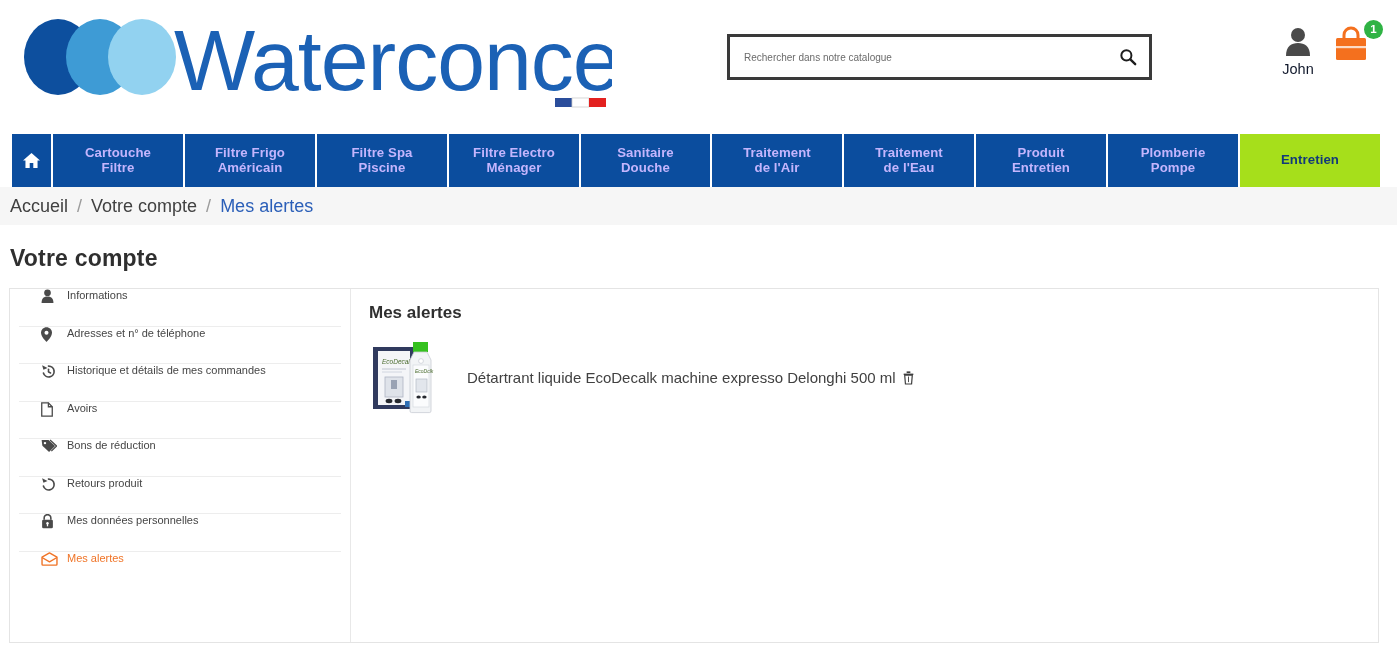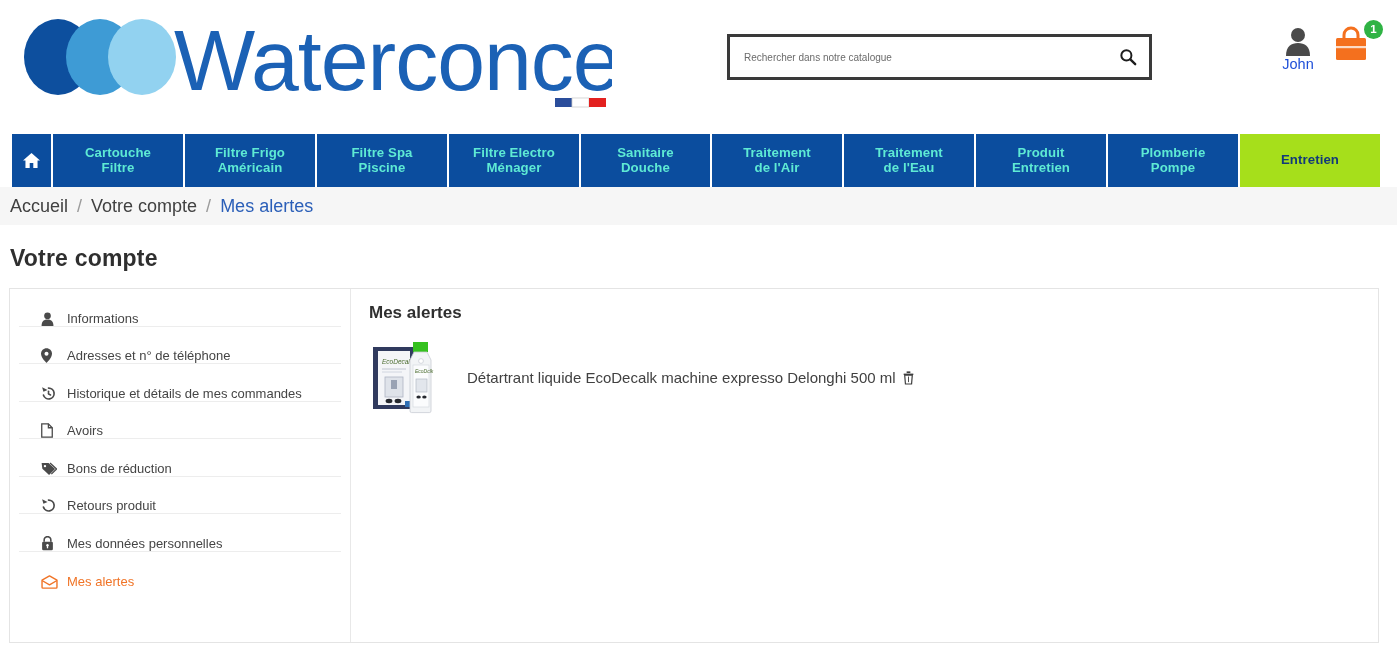--- a/index.html
+++ b/index.html
@@ -67,21 +67,22 @@
   .user-block {
     position: absolute;
     left: 1275px;
     top: 26px;
     width: 46px;
     text-align: center;
     cursor: pointer;
   }
   .user-name {
     font-size: 14.5px;
-    color: #1d4ed8;
+    color: #0f172a;
+    margin-top: 5px;
     display: block;
   }
   .cart-block {
     position: absolute;
     left: 1333px;
     top: 26px;
     width: 46px;
     cursor: pointer;
   }
   .cart-badge {
@@ -102,21 +103,21 @@
   
   .nav {
     display: flex;
     height: 53px;
     background: #ffffff;
     padding-left: 12px;
     padding-right: 17px;
   }
   .nav-item {
     background: #0b4d9e;
-    color: #5eead4;
+    color: #c4b5fd;
     font-weight: bold;
     font-size: 13.2px;
     line-height: 14.8px;
     text-align: center;
     display: flex;
     align-items: center;
     justify-content: center;
     border-right: 2px solid #ffffff;
     cursor: pointer;
     letter-spacing: 0.1px;
@@ -163,24 +164,24 @@
     background: #fff;
     display: flex;
   }
   .sidebar {
     width: 341px;
     border-right: 1px solid #e8e8e8;
     padding: 0 9px;
   }
   .side-item {
     display: flex;
-    align-items: flex-end;
+    align-items: flex-start;
     height: 37.5px;
     border-bottom: 1px solid #ededed;
-    font-size: 13px;
+    font-size: 11px;
     color: #454545;
     cursor: pointer;
     padding-left: 22px;
   }
   .side-item:last-child { border-bottom: 0; }
   .side-item.active { color: #f07427; }
   .side-icon {
     width: 26px;
     display: flex;
     align-items: center;

